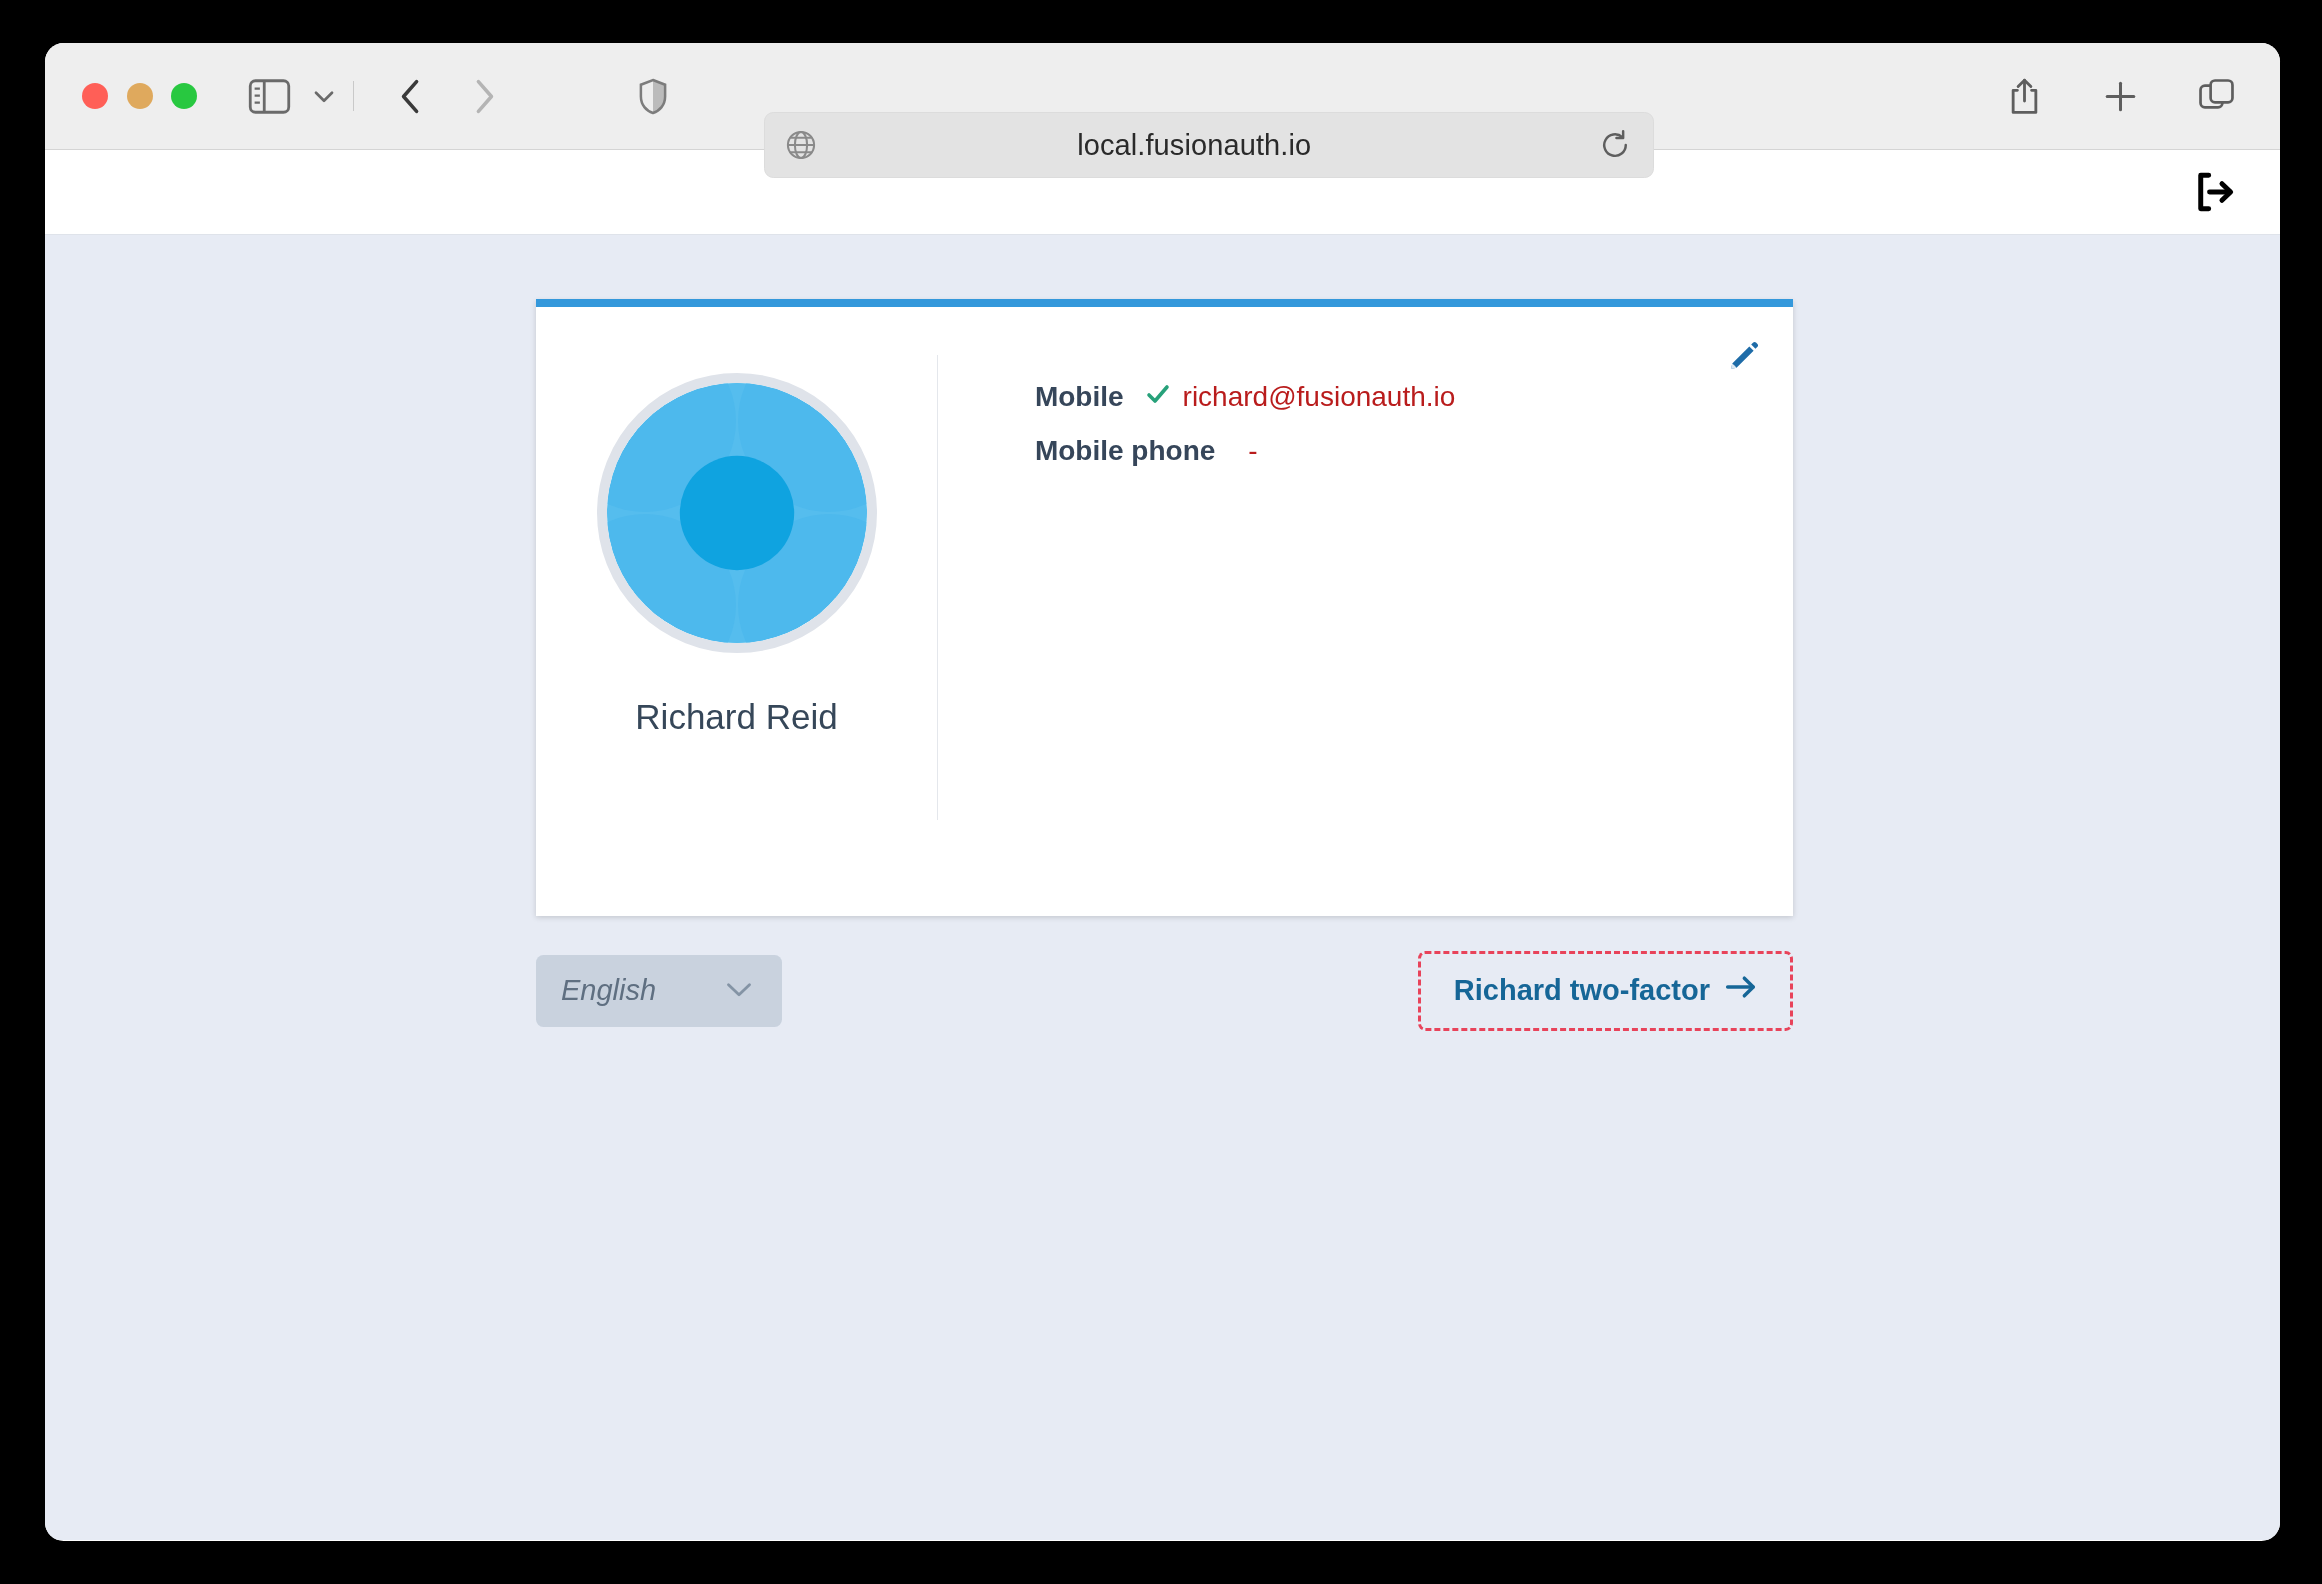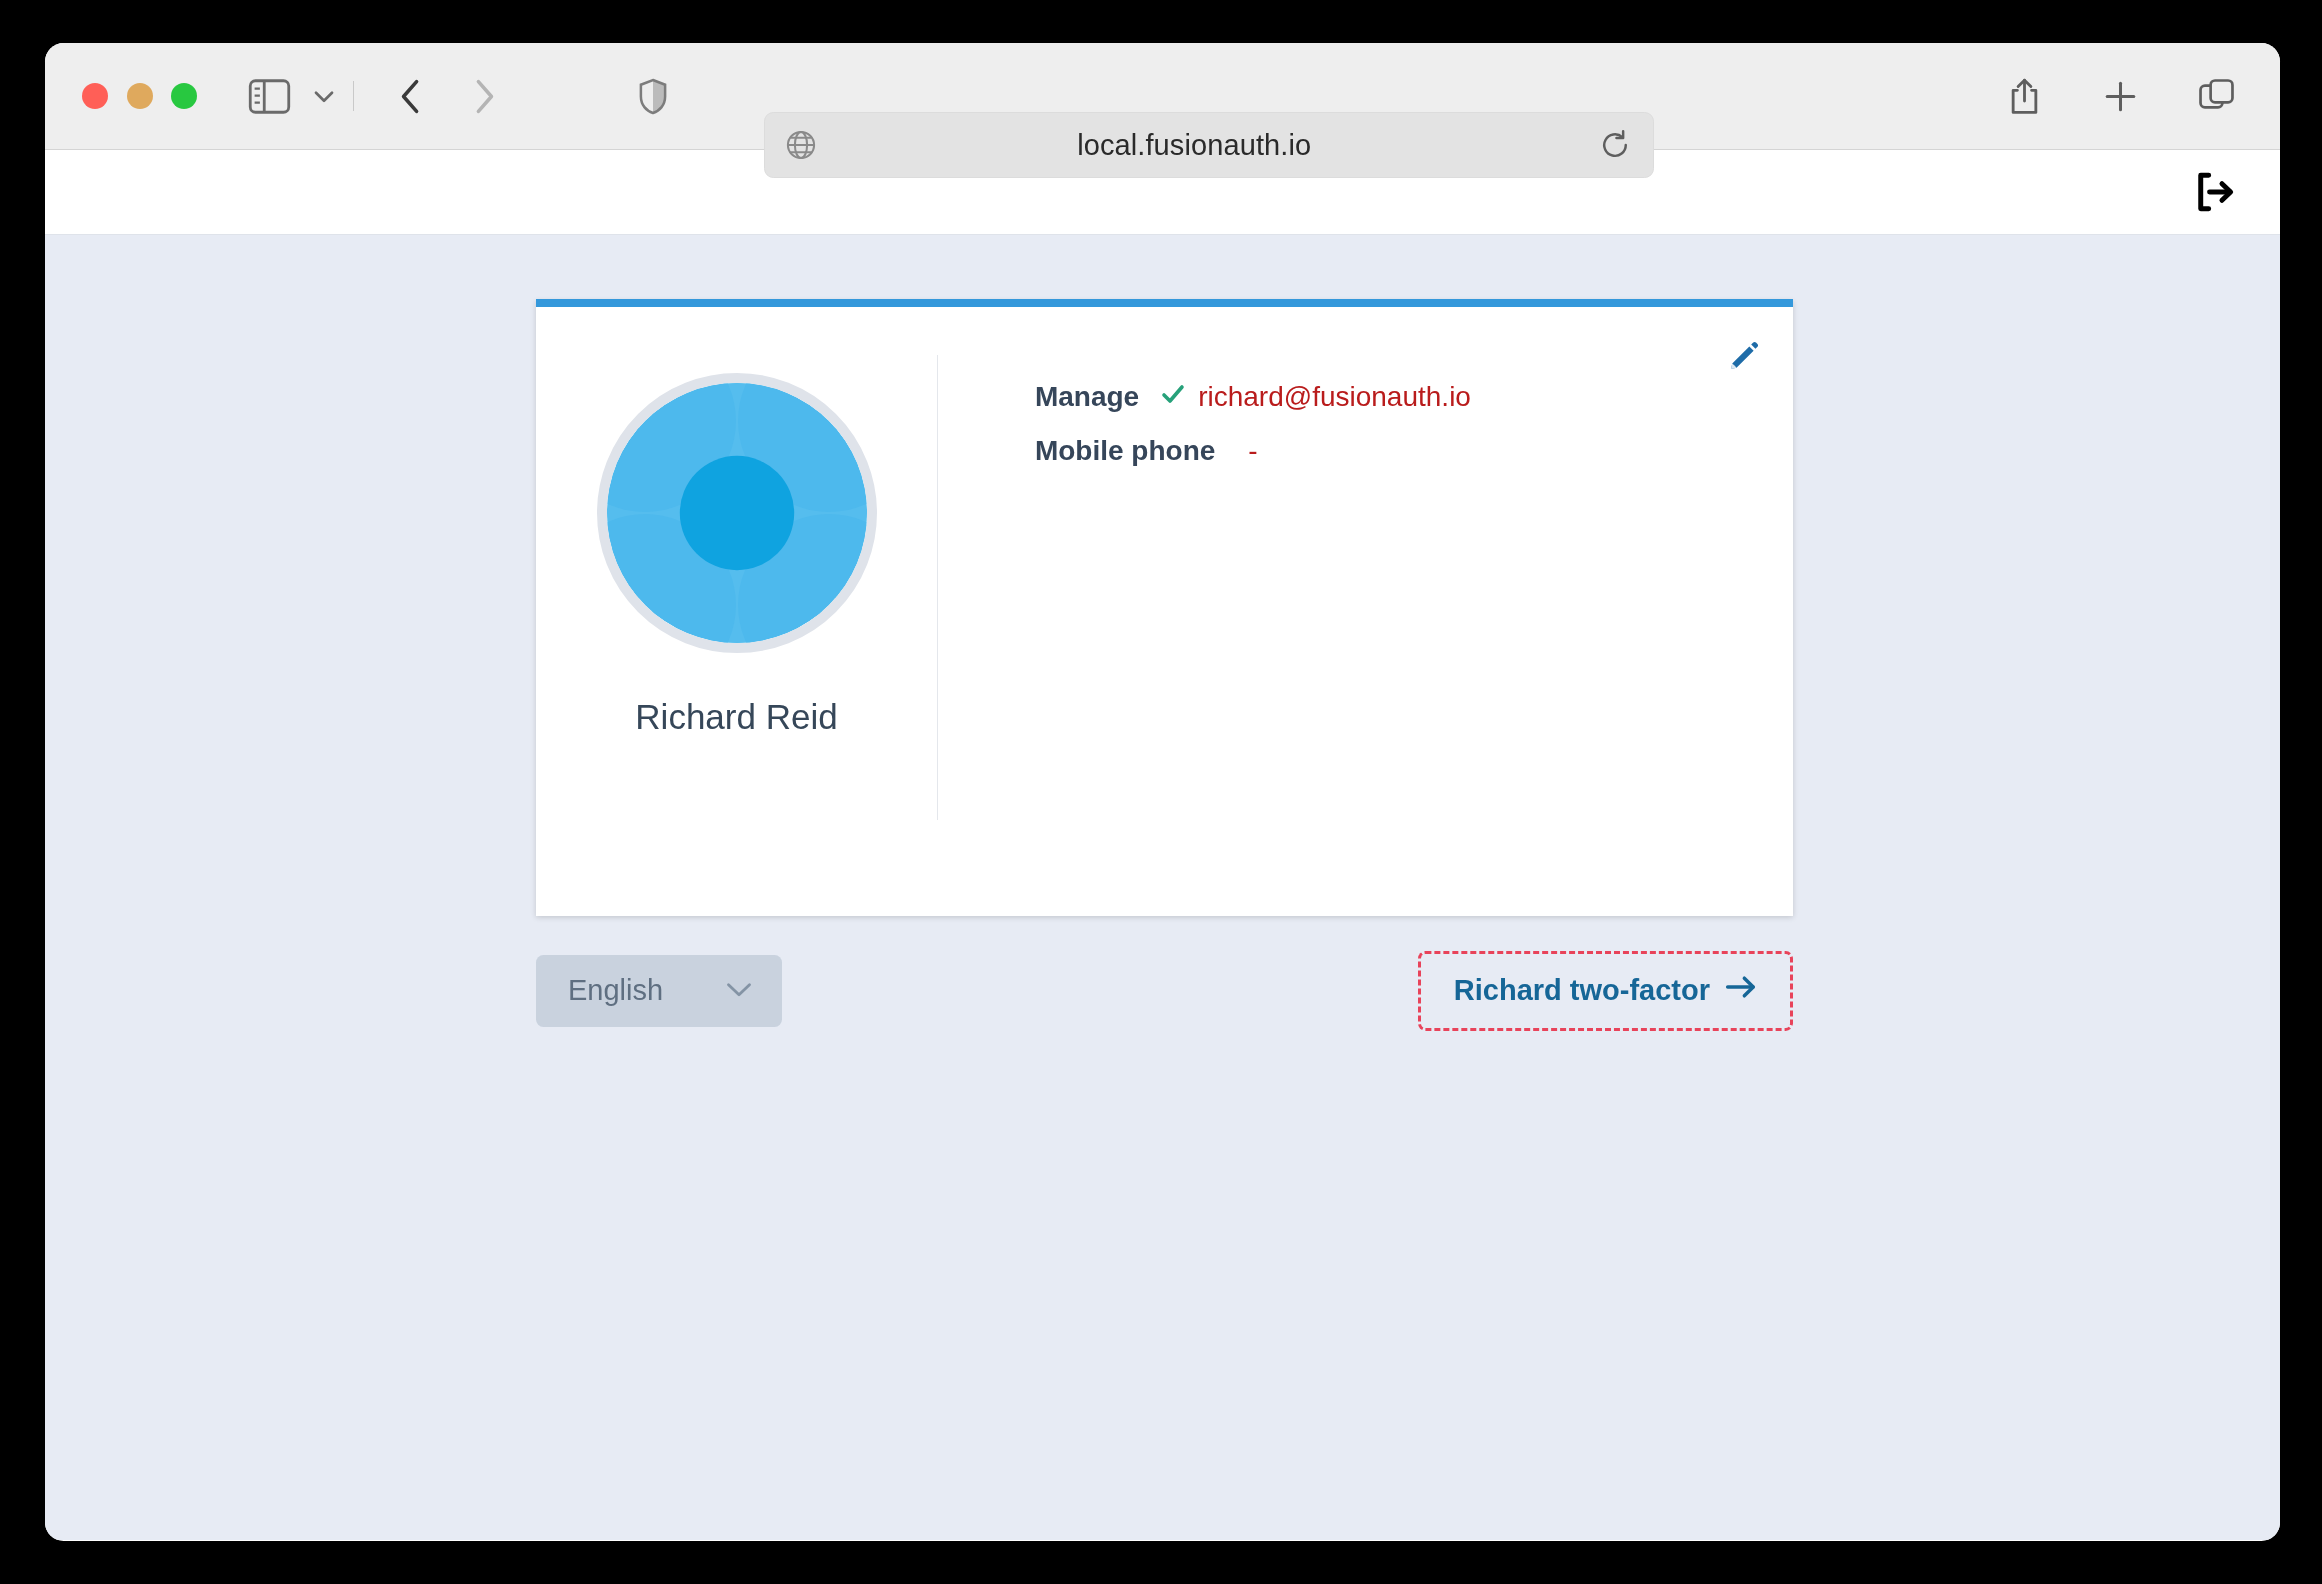--- a/index.html
+++ b/index.html
@@ -219,24 +219,25 @@
     justify-content: space-between;
   }
   .lang-select {
     width: 246px;
     height: 72px;
     background: #c9d2de;
     border-radius: 7.4px;
     display: flex;
     align-items: center;
     justify-content: space-between;
-    padding: 0 28px 0 32px;
+    padding: 0 28px 0 25px;
     cursor: pointer;
     border: none;
     font-family: inherit;
+    font-style: italic;
   }
   .lang-label {
     font-size: 29px;
     color: #5f6f81;
   }
   .chev-down-lang { width: 30px; height: 18.6px; color: #8494a5; }
 
   .twofactor-wrap {
     position: relative;
     padding: 20.4px 33px;
@@ -392,21 +393,21 @@
               </g>
             </svg>
           </div>
           <div class="user-name">Richard Reid</div>
         </div>
 
         <div class="col-divider"></div>
 
         <div class="details-col">
           <div class="detail-row">
-            <span class="detail-label">Manage</span>
+            <span class="detail-label">Mobile</span>
             <span class="verify-check">
               <svg viewBox="0 0 24 24" fill="none" stroke="currentColor" stroke-width="3.6" stroke-linecap="round" stroke-linejoin="round">
                 <polyline points="3,13 9,19 21,5"></polyline>
               </svg>
             </span>
             <span class="detail-value">richard@fusionauth.io</span>
           </div>
           <div class="detail-row phone">
             <span class="detail-label">Mobile phone</span>
             <span class="detail-value">-</span>

